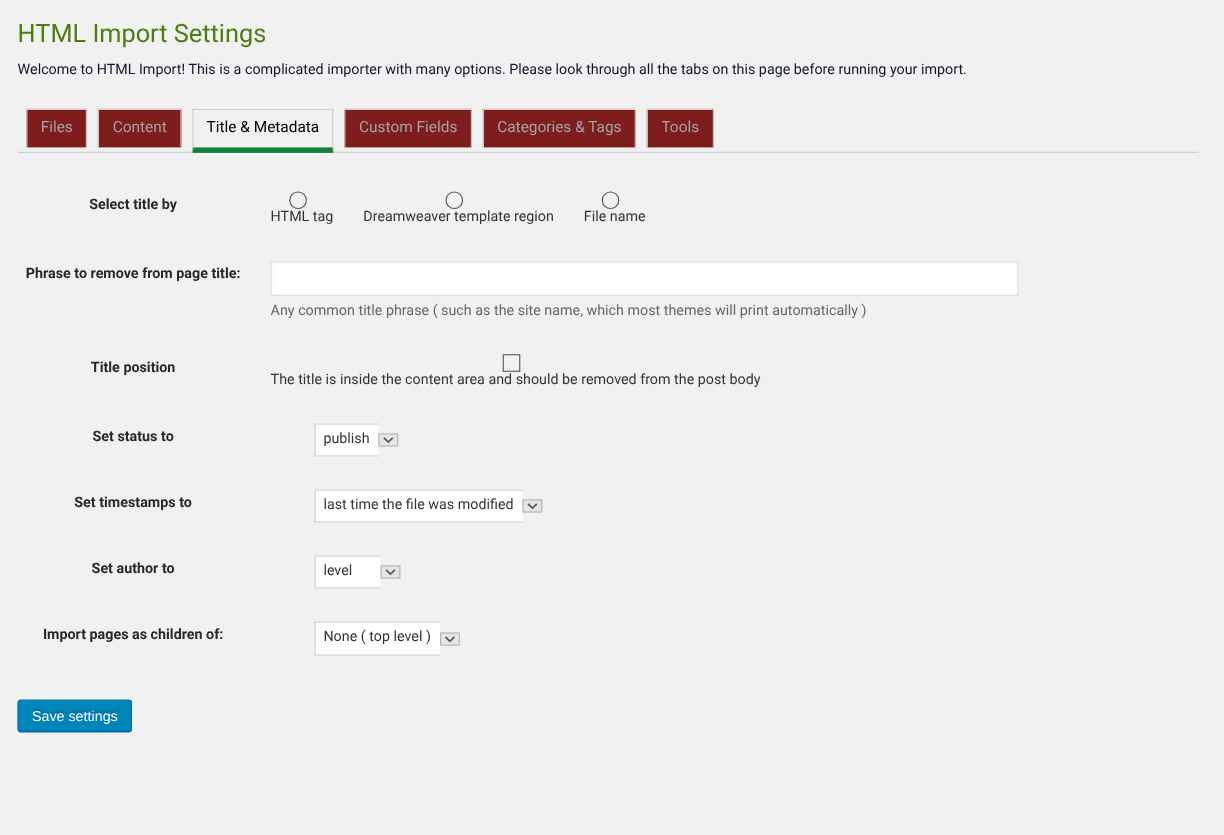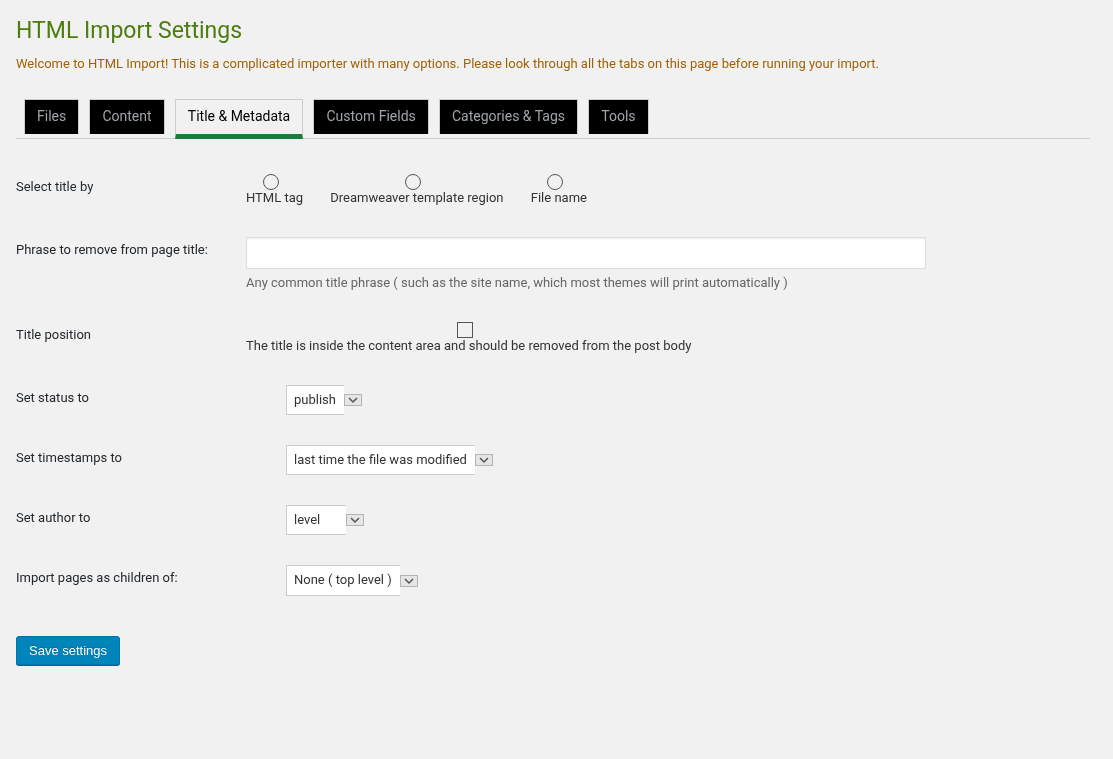--- a/index.html
+++ b/index.html
@@ -13,40 +13,40 @@
     }
     .wrap { max-width: 1090px; padding: 0 8px; }
     h1 {
       font-size: 23px;
       font-weight: 400;
       color: #4d7c0f;
       margin: 0 0 8px 0;
       padding: 9px 0 4px 0;
     }
     .intro {
-      color: #a16207;
+      color: #0f172a;
       font-size: 13px;
       margin: 8px 0 18px;
     }
     .nav-tab-wrapper {
       border-bottom: 1px solid #ccc;
       margin: 0 0 20px;
       padding-top: 9px;
       line-height: inherit;
     }
     .nav-tab {
       display: inline-block;
       border: 1px solid #ccc;
       border-bottom: none;
       margin-left: 0.5em;
       margin-right: 0;
       padding: 8px 12px 9px;
       font-size: 14px;
       line-height: 17px;
-      background: #000000;
+      background: #7f1d1d;
       color: #555;
       cursor: pointer;
       text-decoration: none;
       position: relative;
       bottom: -1px;
     }
     .nav-tab:first-child { margin-left: 8px; }
     .nav-tab.active {
       background: #f1f1f1;
       border-bottom: 5px solid #15803d;
@@ -55,25 +55,25 @@
     .nav-tab.disabled {
       color: #a0a5aa;
     }
     .form-table {
       width: 100%;
       border-collapse: collapse;
       clear: both;
     }
     .form-table th {
       vertical-align: top;
-      text-align: left;
+      text-align: center;
       padding: 20px 10px 20px 0;
       width: 220px;
       line-height: 1.3;
-      font-weight: 400;
+      font-weight: 700;
       color: #23282d;
     }
     .form-table td {
       vertical-align: middle;
       padding: 15px 10px;
       line-height: 1.3;
       color: #333;
     }
     .radio-item, .check-item {
       display: inline-flex;

